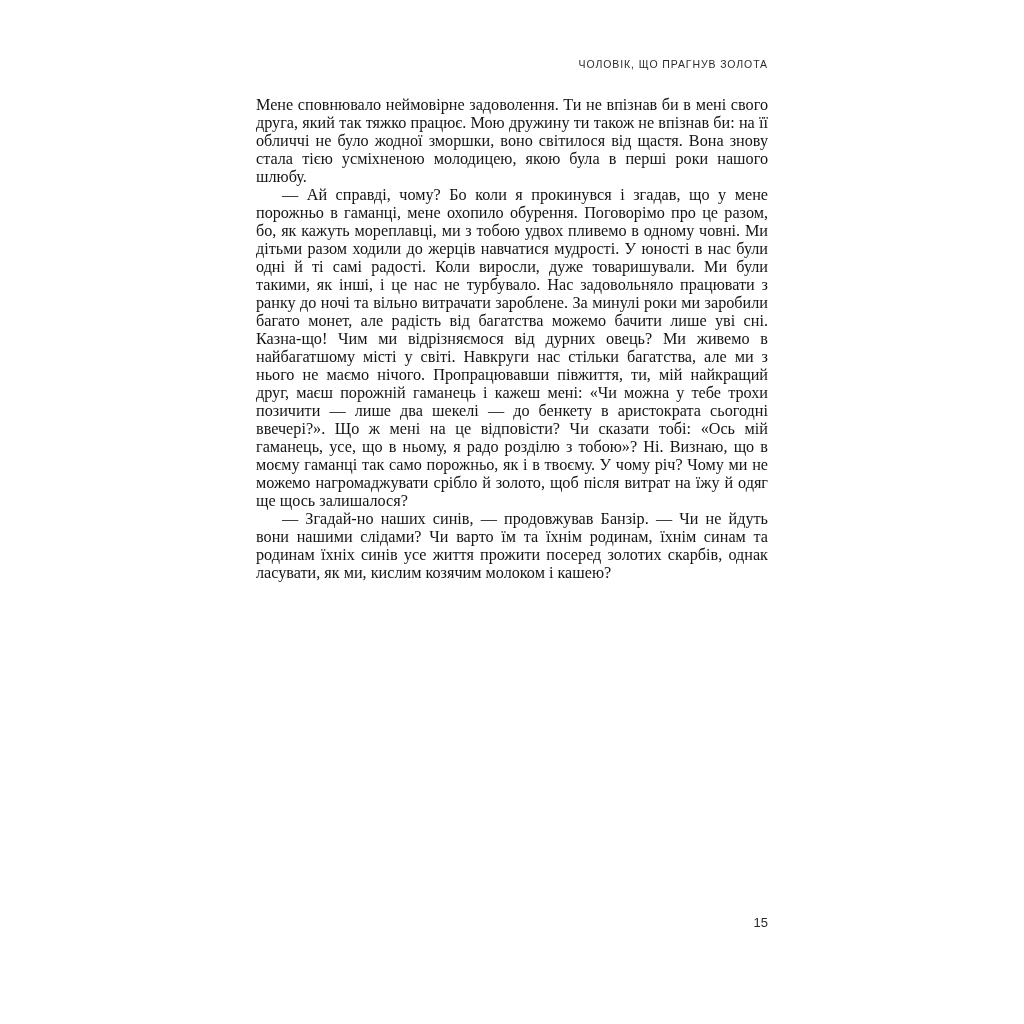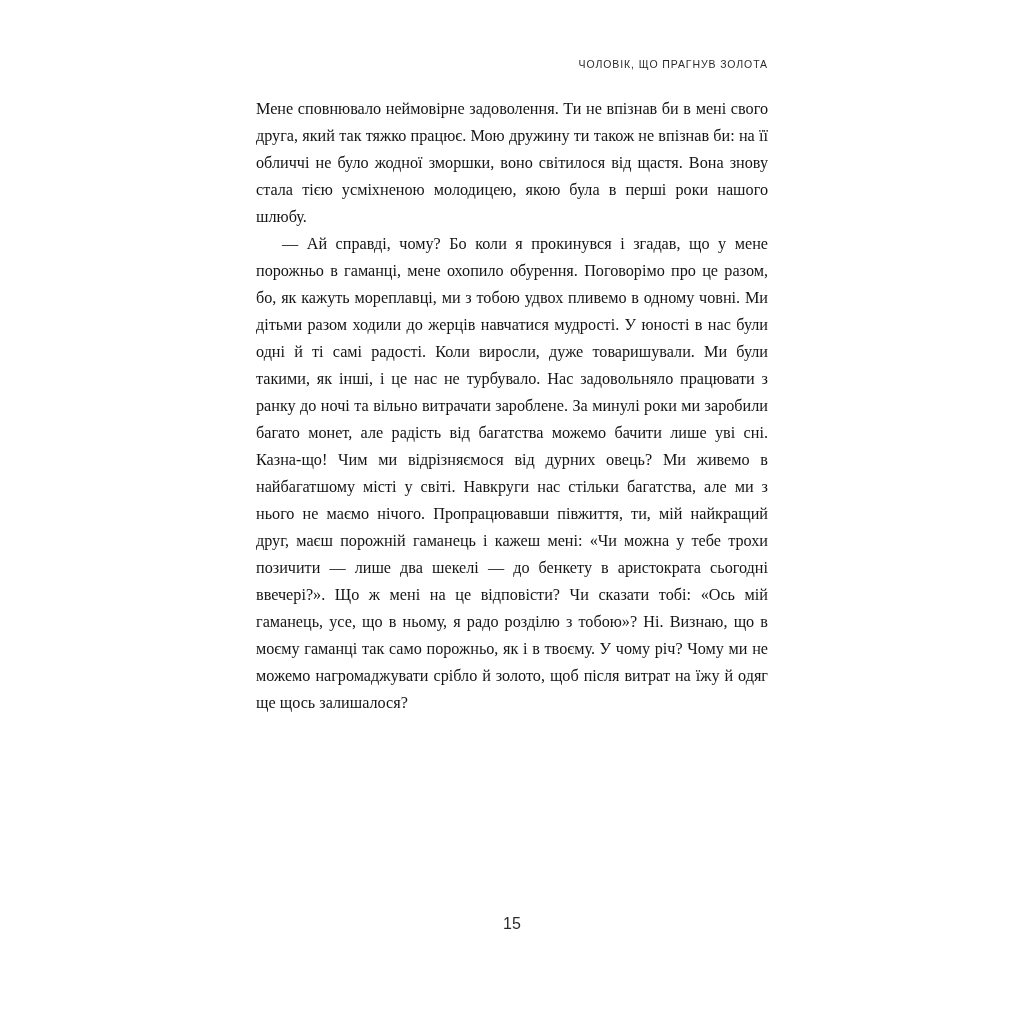--- a/index.html
+++ b/index.html
@@ -35,51 +35,52 @@
     color: #2b2b2b;
     text-transform: uppercase;
     font-weight: 400;
   }
   .body-text {
     position: absolute;
     left: 256px;
     top: 96px;
     width: 512px;
     font-size: 16.2px;
-    line-height: 27px;
+    line-height: 18px;
     text-align: justify;
     text-justify: inter-word;
     color: #141414;
     hyphens: manual;
   }
   .body-text p {
     margin: 0;
     text-indent: 0;
   }
   .body-text p.indent {
     text-indent: 26px;
   }
   .folio {
     position: absolute;
     left: 256px;
     top: 915px;
     width: 512px;
-    text-align: center;
+    text-align: right;
     font-family: "Liberation Sans", sans-serif;
-    font-size: 16px;
+    font-size: 13px;
     color: #2b2b2b;
   }
 </style>
 </head>
 <body>
 
 <div class="page">
 
   <div class="running-head">Чоловік, що прагнув золота</div>
 
   <div class="body-text">
     <p>Мене сповнювало неймовірне задоволення. Ти не впізнав би в мені свого друга, який так тяжко працює. Мою дружину ти також не впізнав би: на її обличчі не було жодної зморшки, воно світилося від щастя. Вона знову стала тією усміхненою молодицею, якою була в перші роки нашого шлюбу.</p>
     <p class="indent">— Ай справді, чому? Бо коли я прокинувся і згадав, що у мене порожньо в гаманці, мене охопило обурення. Поговорімо про це разом, бо, як кажуть мореплавці, ми з тобою удвох пливемо в одному човні. Ми дітьми разом ходили до жерців навчатися мудрості. У юності в нас були одні й ті самі радості. Коли виросли, дуже товаришували. Ми були такими, як інші, і це нас не турбувало. Нас задовольняло працювати з ранку до ночі та вільно витрачати зароблене. За минулі роки ми заробили багато монет, але радість від багатства можемо бачити лише уві сні. Казна-що! Чим ми відрізняємося від дурних овець? Ми живемо в найбагатшому місті у світі. Навкруги нас стільки багатства, але ми з нього не маємо нічого. Пропрацювавши півжиття, ти, мій найкращий друг, маєш порожній гаманець і кажеш мені: «Чи можна у тебе трохи позичити — лише два шекелі — до бенкету в аристократа сьогодні ввечері?». Що ж мені на це відповісти? Чи сказати тобі: «Ось мій гаманець, усе, що в ньому, я радо розділю з тобою»? Ні. Визнаю, що в моєму гаманці так само порожньо, як і в твоєму. У чому річ? Чому ми не можемо нагромаджувати срібло й золото, щоб після витрат на їжу й одяг ще щось залишалося?</p>
+    <p class="indent">— Згадай-но наших синів, — продовжував Банзір. — Чи не йдуть вони нашими слідами? Чи варто їм та їхнім родинам, їхнім синам та родинам їхніх синів усе життя прожити посеред золотих скарбів, однак ласувати, як ми, кислим козячим молоком і кашею?</p>
   </div>
 
   <div class="folio">15</div>
 
 </div>
 
 </body></html>

